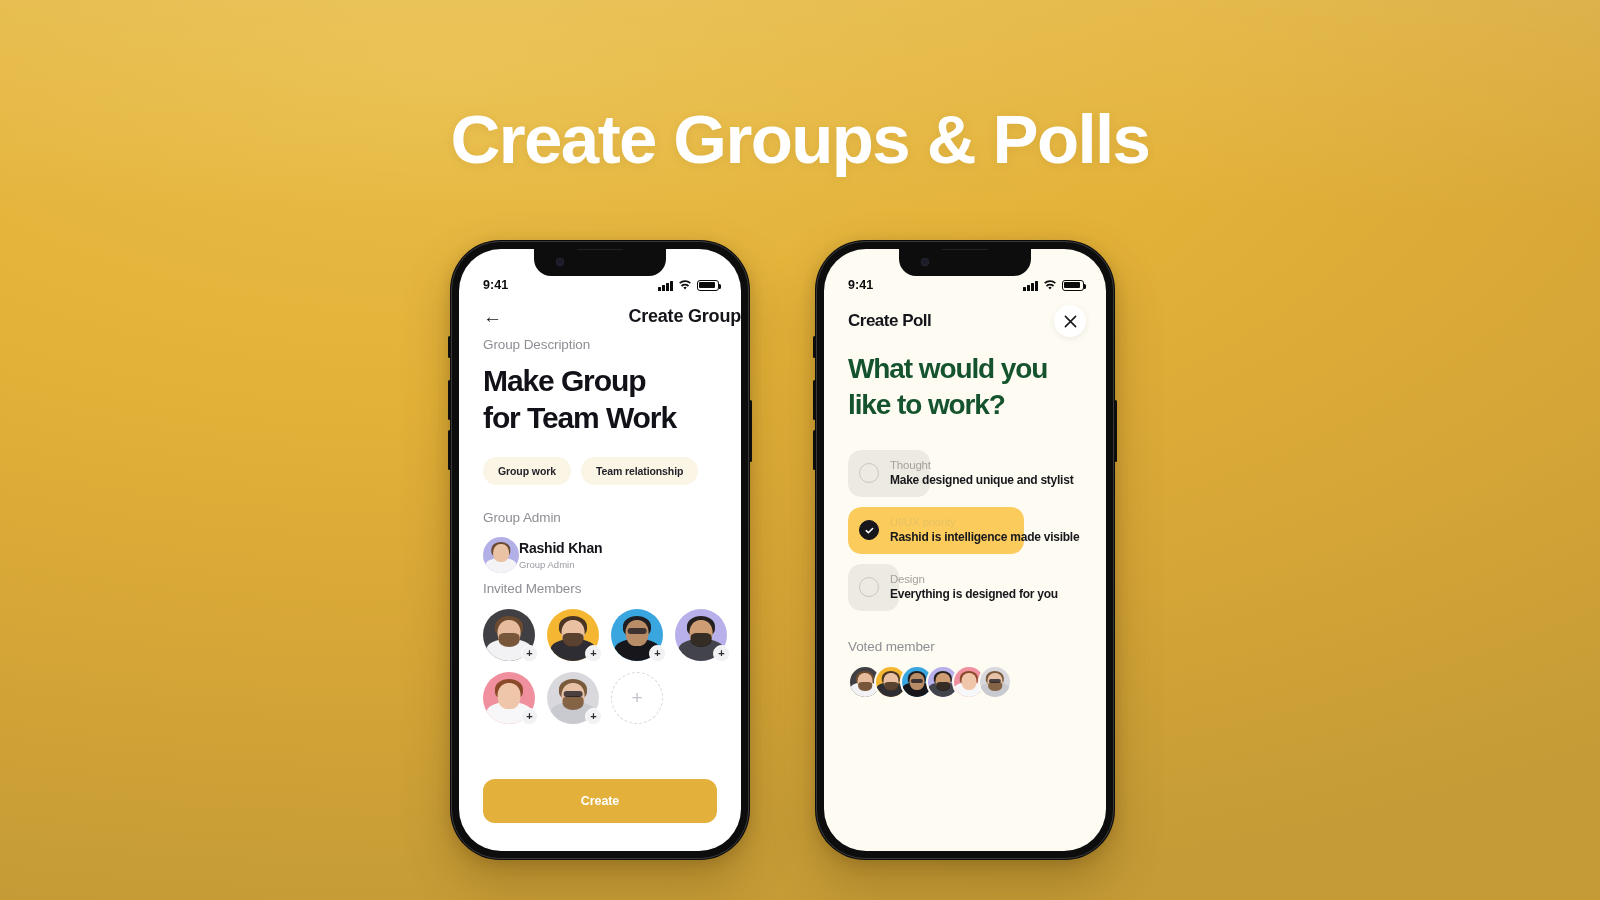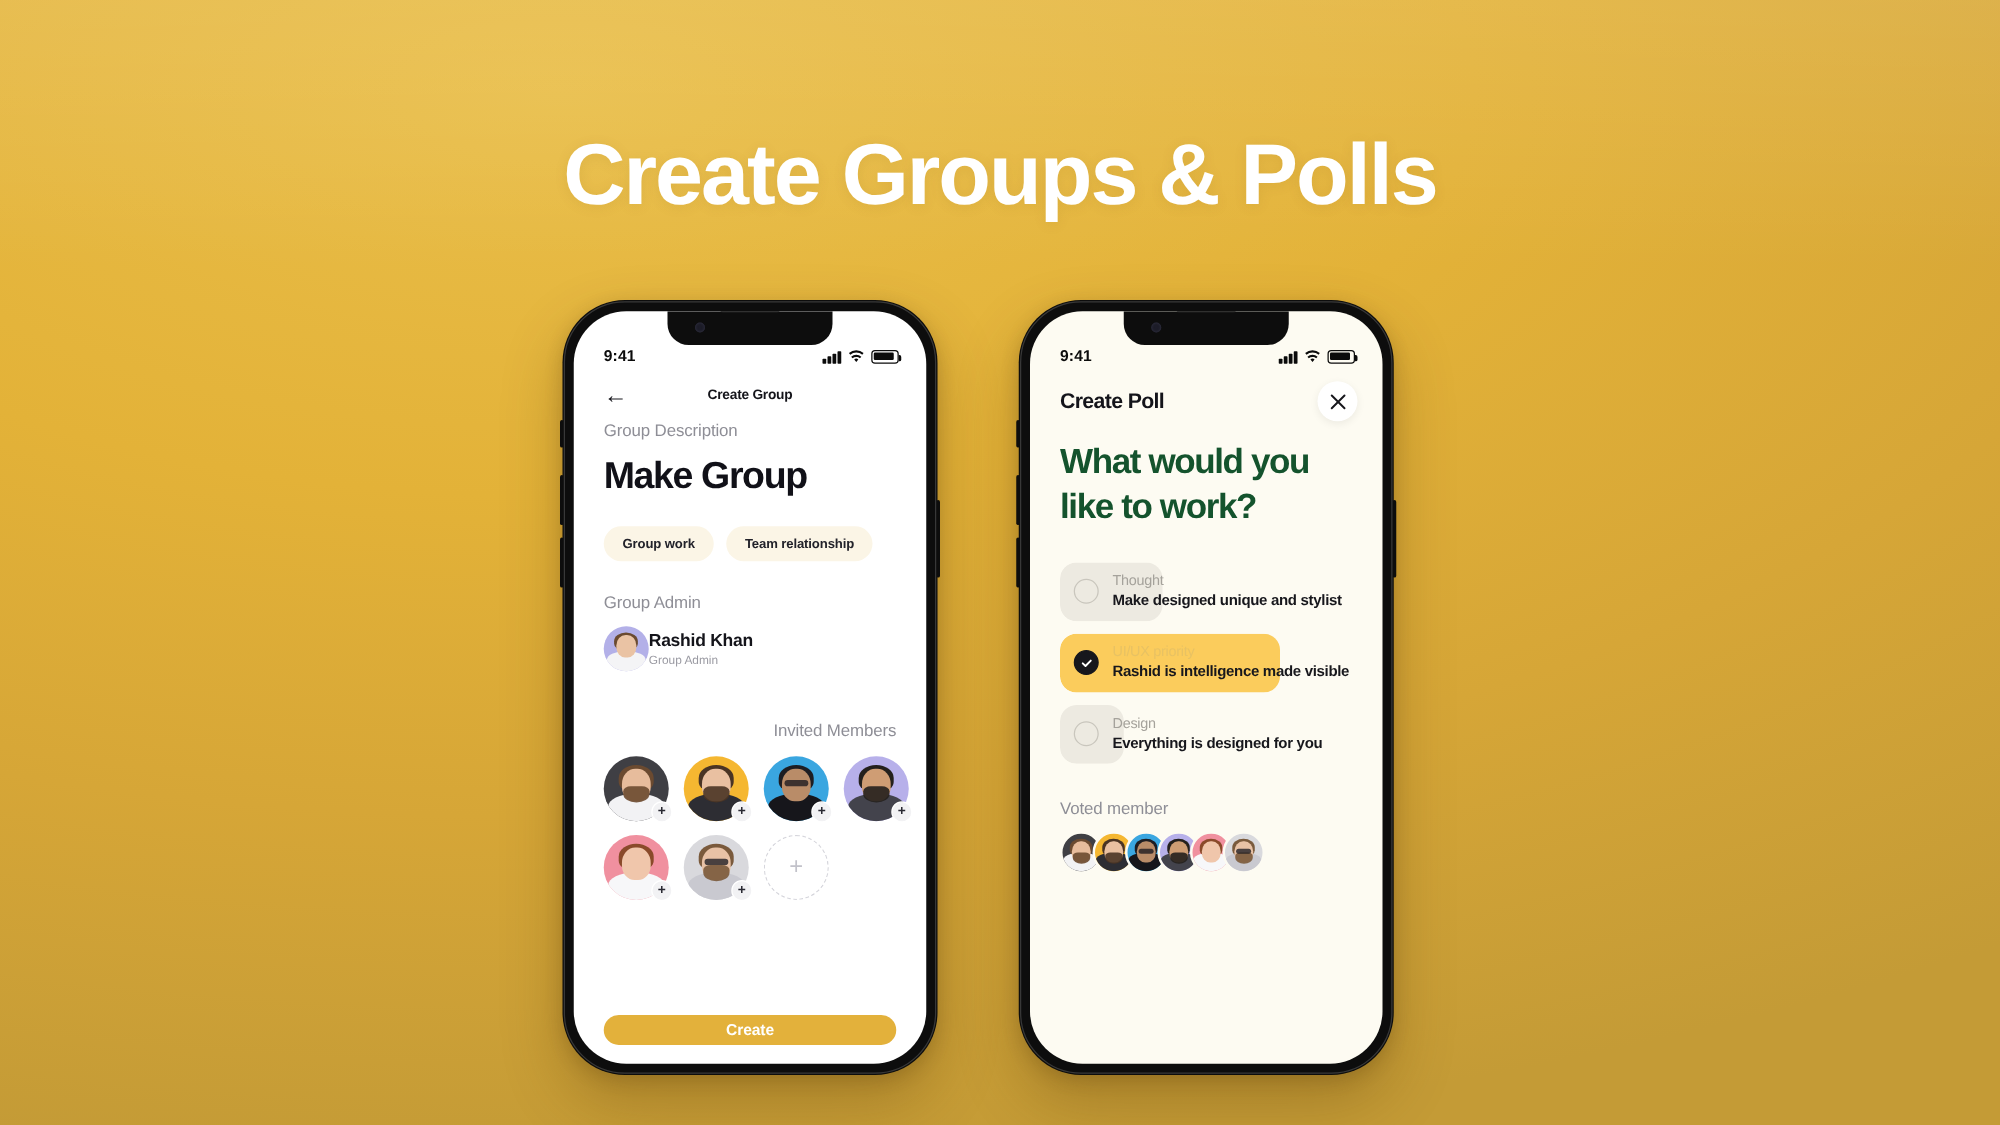--- a/index.html
+++ b/index.html
@@ -98,22 +98,22 @@
   .ic-batt::before{content:"";position:absolute;left:1.4px;top:1.4px;bottom:1.4px;right:3px;background:#0b0b0b;border-radius:1px;}
   .ic-batt::after{content:"";position:absolute;right:-3.4px;top:3px;width:2px;height:5px;background:#0b0b0b;border-radius:0 1.5px 1.5px 0;}
 
   
   .l-nav {
     position:absolute; top:50px; left:0; right:0; height:34px;
     display:flex; align-items:center; padding:0 24px;
   }
   .l-back { font-size:19px; color:#14141a; line-height:1; cursor:pointer; }
   .l-title {
-    position:absolute; left:0; right:0; text-align:center;
-    font-size:11px; font-weight:bold; color:#14141a; letter-spacing:-.2px;
+    position:absolute; left:0; right:0; text-align:right;
+    font-size:18px; font-weight:bold; color:#14141a; letter-spacing:-.2px;
   }
 
   .l-body { position:absolute; top:88px; left:0; right:0; bottom:0; padding:0 24px; }
 
   .sec-label { font-size:13.5px; color:#8e8e96; letter-spacing:-.1px; }
 
   .l-heading {
     margin-top:11px;
     font-size:30px; font-weight:bold; color:#111118;
     line-height:1.22; letter-spacing:-1.1px;
@@ -124,21 +124,21 @@
     background:#fbf5e6; border-radius:20px;
     padding:8px 15px; font-size:10.5px; font-weight:bold;
     color:#22222a; letter-spacing:-.1px; white-space:nowrap;
   }
 
   .admin-label { margin-top:25px; }
   .admin-row { display:flex; align-items:center; margin-top:12px; }
   .admin-name { font-size:14px; font-weight:bold; color:#14141a; letter-spacing:-.2px; }
   .admin-role { font-size:9.5px; color:#9a9aa2; margin-top:3px; }
 
-  .members-label { margin-top:40px;text-align:right; }
+  .members-label { margin-top:8px; }
   .members-grid {
     margin-top:13px;
     display:grid; grid-template-columns:repeat(4, 52px);
     gap:11px 12px;
   }
   .member { position:relative; width:52px; height:52px; }
   .plus-badge {
     position:absolute; right:-3px; bottom:-1px;
     width:17px; height:17px; border-radius:50%;
     background:#f2f2f4; border:1.6px solid #ffffff;
@@ -146,22 +146,22 @@
     font-size:11px; color:#2a2a33; line-height:1; font-weight:bold;
     cursor:pointer;
   }
   .member.add {
     border:1.6px dashed #d6d6dc; border-radius:50%;
     display:flex; align-items:center; justify-content:center;
     color:#c2c2ca; font-size:19px; font-weight:300; cursor:pointer;
   }
 
   .create-btn {
-    position:absolute; left:24px; right:24px; bottom:15px;
-    height:24px; border-radius:12px;
+    position:absolute; left:24px; right:24px; bottom:28px;
+    height:44px; border-radius:12px;
     background:#e3b13b;
     display:flex; align-items:center; justify-content:center;
     color:#ffffff; font-size:12.5px; font-weight:bold; letter-spacing:-.1px;
     cursor:pointer; border:none;
   }
 
   
   .r-nav {
     position:absolute; top:52px; left:0; right:0; height:40px;
     display:flex; align-items:center; justify-content:space-between;
@@ -282,20 +282,21 @@
     <div class="l-nav">
       <span class="l-back">←</span>
       <span class="l-title">Create Group</span>
     </div>
 
     <div class="l-body">
       <div class="sec-label">Group Description</div>
 
       <div class="l-heading">
         <div>Make Group</div>
+        <div>for Team Work</div>
       </div>
 
       <div class="tags">
         <span class="tag">Group work</span>
         <span class="tag">Team  relationship</span>
       </div>
 
       <div class="sec-label admin-label">Group Admin</div>
       <div class="admin-row">
         <div class="member" style="width:36px;height:36px;">

